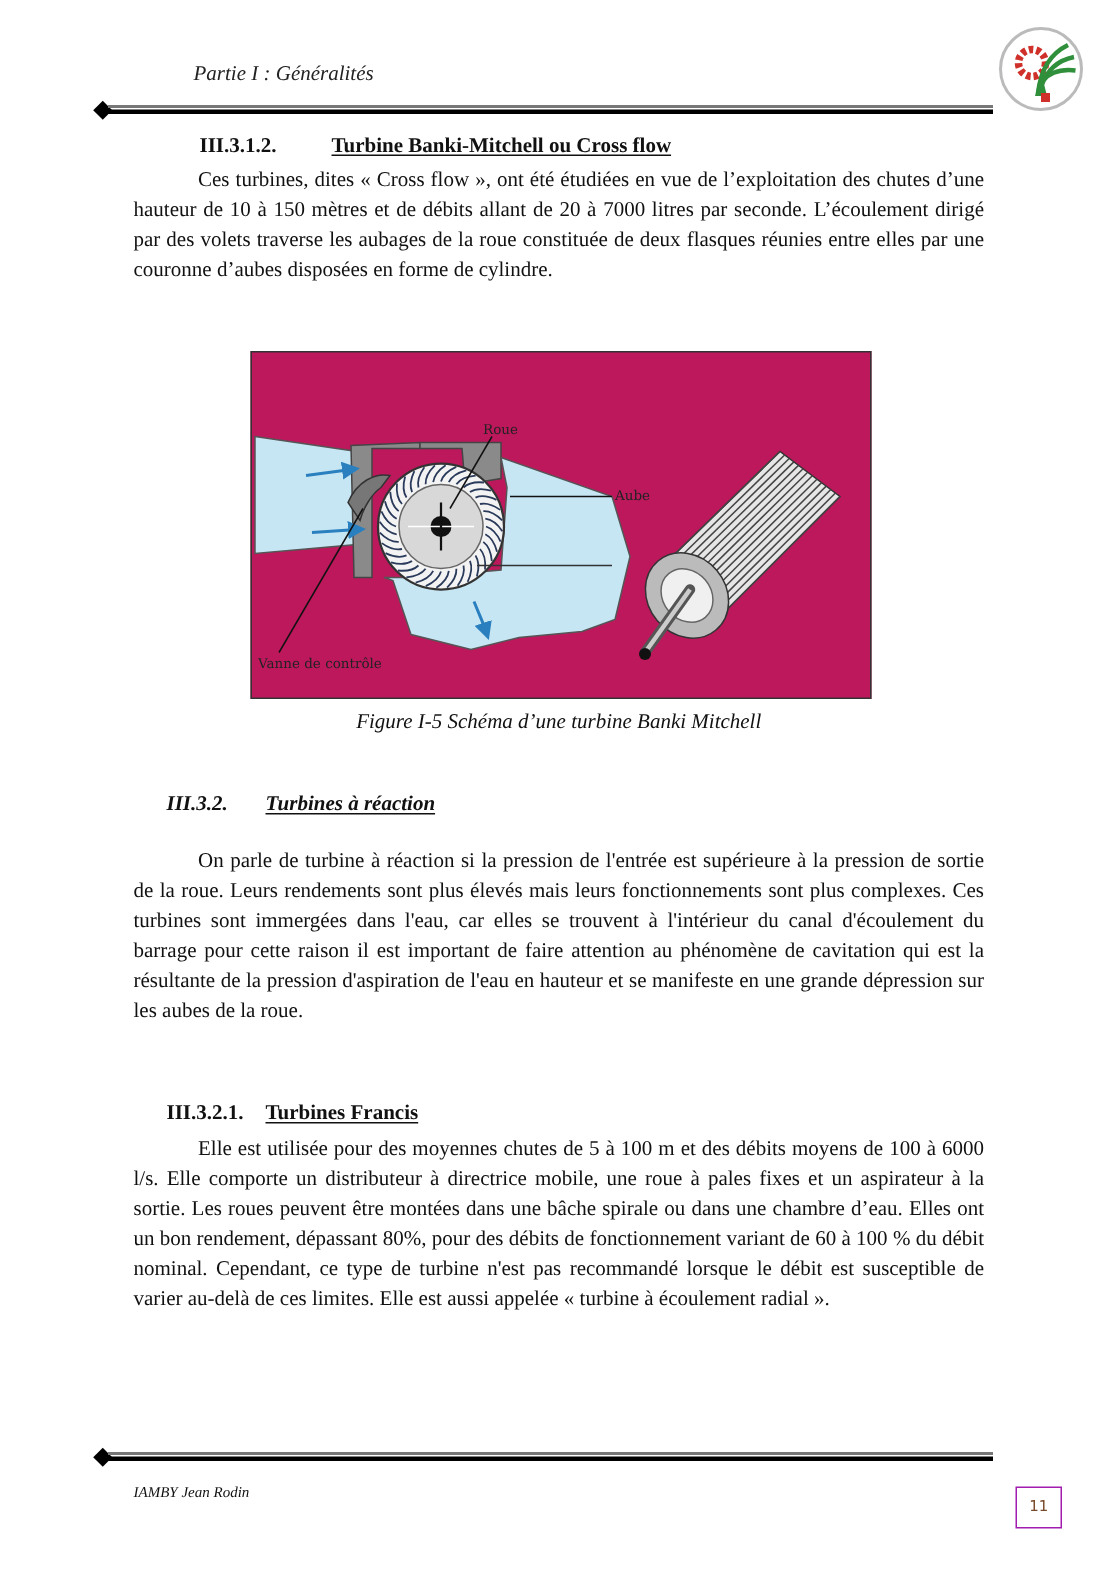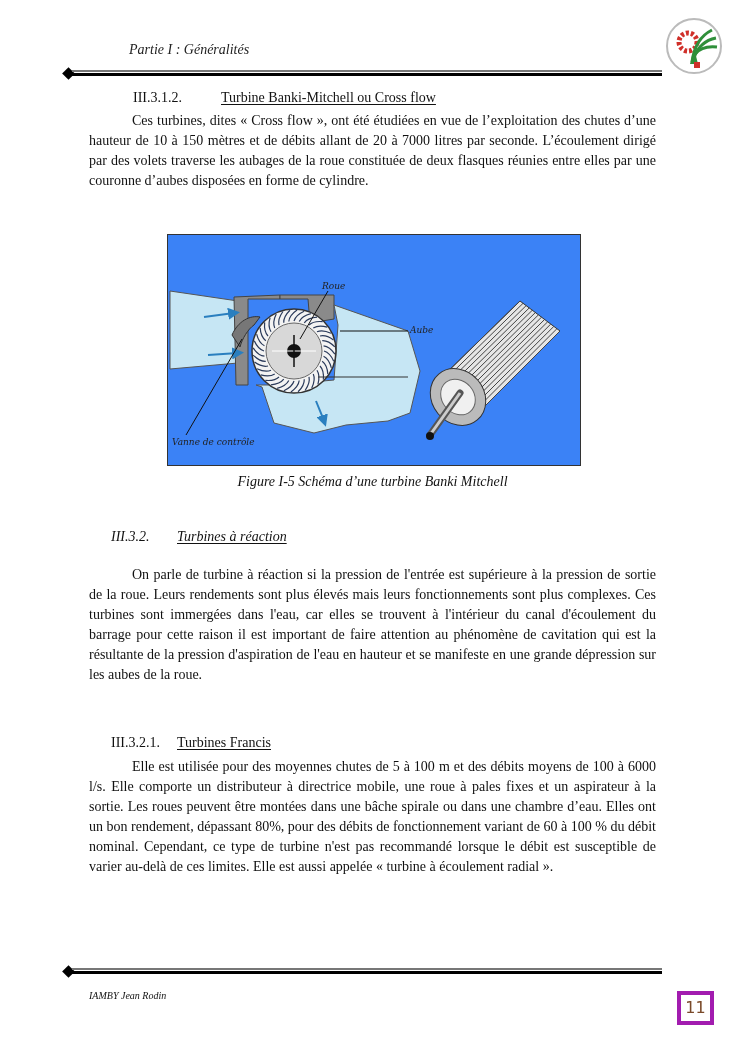--- a/index.html
+++ b/index.html
@@ -4,29 +4,29 @@
 <style>
   html, body { margin:0; padding:0; background:#ffffff; }
   body { width:745px; height:1053px; position:relative; overflow:hidden; font-family:"Liberation Serif", serif; color:#111; }
   .abs { position:absolute; }
   .header-title { left:89px; top:42px; font-style:italic; font-size:14px; color:#222;margin-left:40px; }
   .logo { left:664px; top:16px; width:60px; height:60px; }
   .rule { left:62px; width:600px; height:12px; }
   .rule .diamond { position:absolute; left:2px; top:0; width:9px; height:9px; background:#000; transform:rotate(45deg); top:1px; }
   .rule .bar-thin { position:absolute; left:10px; right:0; top:2px; height:2px; background:#777; }
   .rule .bar-thick { position:absolute; left:10px; right:0; top:5px; height:3px; background:#000; }
-  .h-bold { font-weight:normal; font-size:14px; }
+  .h-bold { font-weight:bold; font-size:14px; }
   .h-num { display:inline-block; }
   .u { text-decoration:underline; text-underline-offset:2px; }
   .para { left:89px; width:567px; font-size:14px; line-height:20px; text-align:justify; }
   .para .indent { display:inline-block; width:43px; }
-  .figure-box { left:167px; top:234px; width:412px; height:230px; border:1px solid #333; background:#3b82f6;font-style:italic; }
+  .figure-box { left:167px; top:234px; width:412px; height:230px; border:1px solid #333; background:#be185d; }
   .caption { left:89px; width:567px; top:474px; text-align:center; font-style:italic; font-size:14px; }
   .footer-author { left:89px; top:990px; font-style:italic; font-size:10px; }
-  .page-num { left:677px; top:991px; width:29px; height:26px; border:4px solid #a21caf; color:#7a4a2a; font-family:"DejaVu Sans", sans-serif; font-size:16px; text-align:center; line-height:26px; }
+  .page-num { left:677px; top:991px; width:29px; height:26px; border:1px solid #a21caf; color:#7a4a2a; font-family:"DejaVu Sans", sans-serif; font-size:10px; text-align:center; line-height:26px; }
   .fig-label { font-family:"DejaVu Serif", serif; font-size:9px; fill:#222; }
 </style>
 </head>
 <body>
 
 <div class="abs header-title">Partie I : Généralités</div>
 <div class="abs logo">
   <svg width="60" height="60" viewBox="0 0 60 60">
     <circle cx="30" cy="30" r="27" fill="#fff" stroke="#bbb" stroke-width="2"></circle>
     <circle cx="24" cy="26" r="9" fill="none" stroke="#d0302a" stroke-width="5" stroke-dasharray="3 2"></circle>

